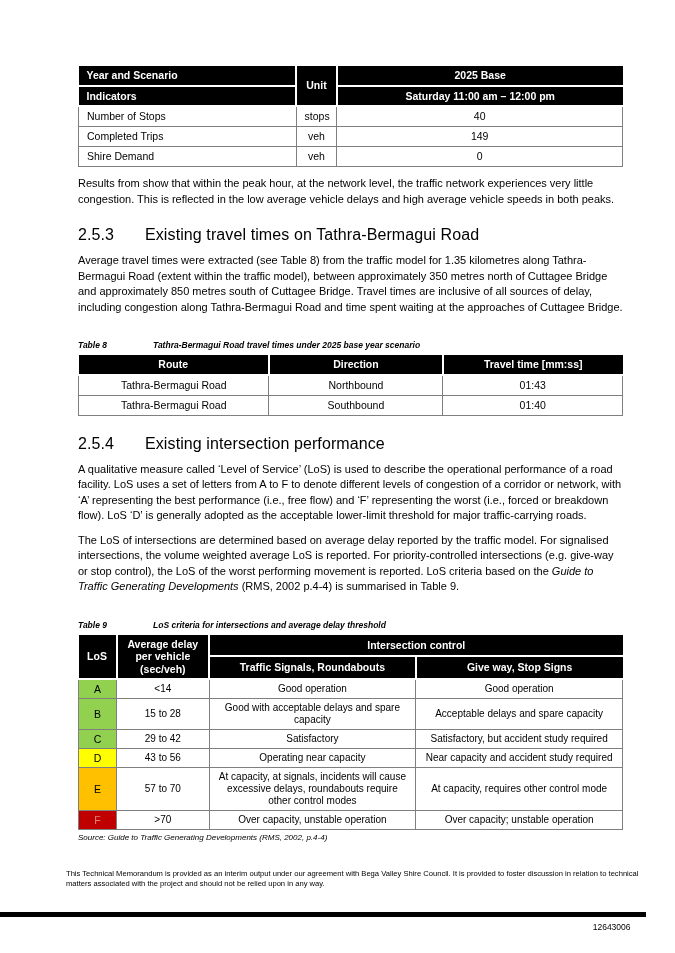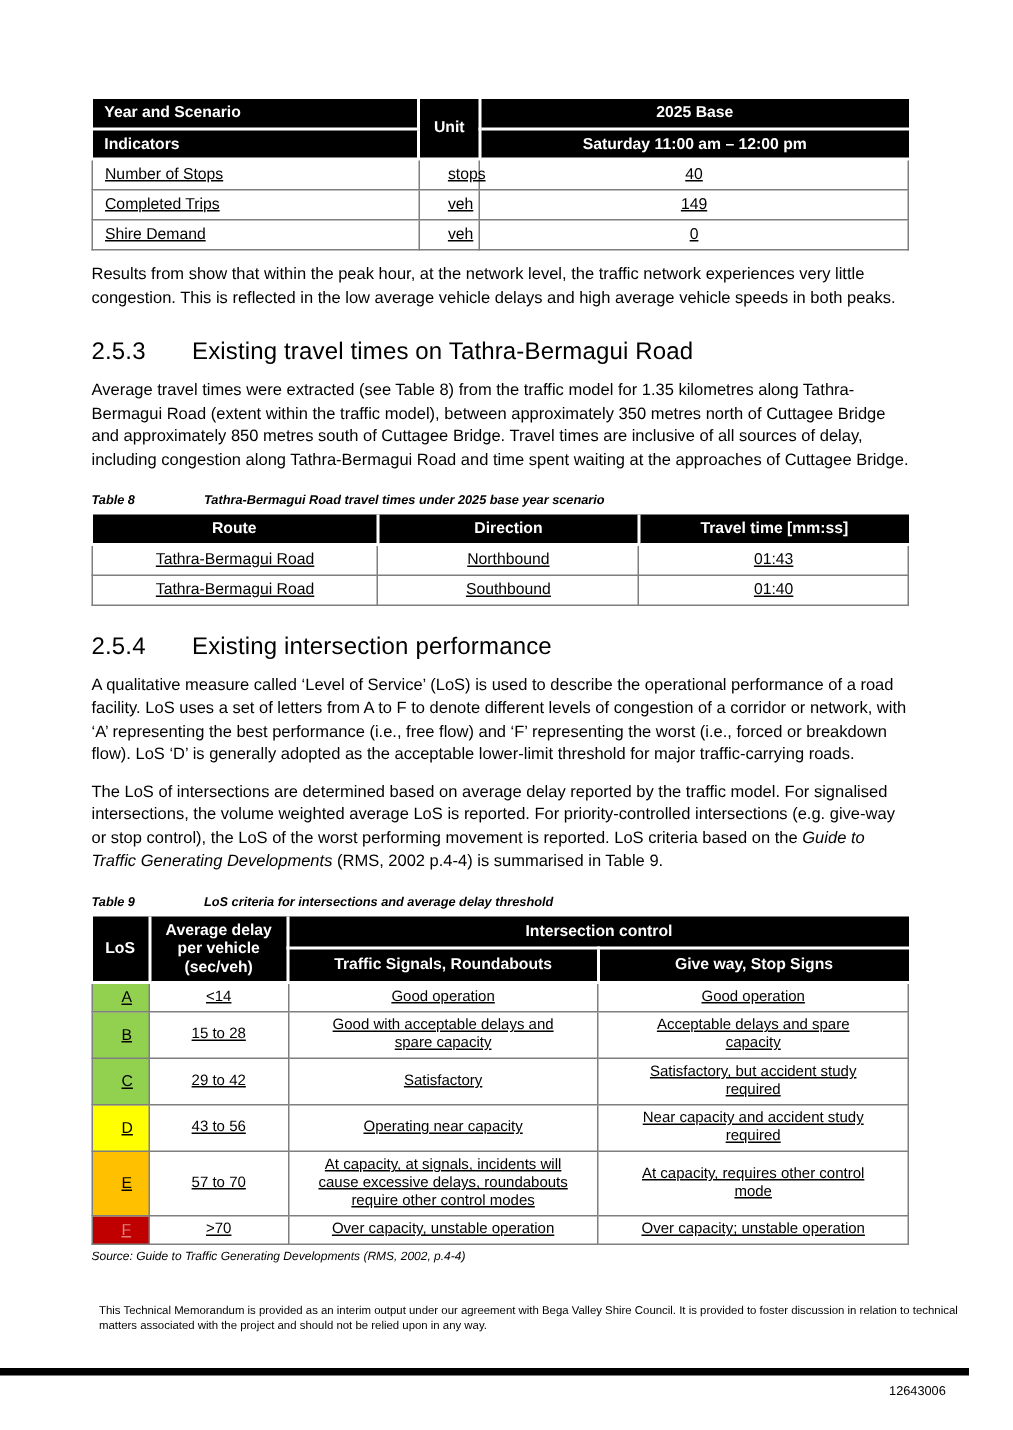--- a/index.html
+++ b/index.html
@@ -1,43 +1,43 @@
 <!DOCTYPE html>
 <html><head>
 <meta charset="utf-8">
 <style>
   html,body { margin:0; padding:0; background:#ffffff; }
   .page {
     position:relative; width:675px; height:953px; background:#ffffff;
     font-family:"Liberation Sans","DejaVu Sans",sans-serif; color:#000;
     overflow:hidden;
   }
-  .content { position:absolute; left:61px; top:66px; width:545px; }
+  .content { position:absolute; left:78px; top:66px; width:545px; }
 
   p.body { font-size:11px; line-height:15.5px; margin:9px 0 0 0; text-align:left; }
   p.first { margin-top:9px; }
 
   h2.section { font-size:16px; font-weight:400; margin:19px 0 0 0; letter-spacing:0.1px; }
   h2.section .num { display:inline-block; width:67px; }
 
   .caption { font-size:8.5px; font-weight:700; font-style:italic; margin:13px 0 5px 0; }
-  .caption .lbl { display:inline-block; width:75px; font-style:italic; }
+  .caption .lbl { display:inline-block; width:75px; font-style:italic;margin-top:12px; }
 
   table { border-collapse:collapse; width:100%; table-layout:fixed; margin:0; }
   th {
     background:#000; color:#fff; font-weight:700; font-size:10.5px;
     padding:3px 5px; border:2px solid #fff; text-align:center; vertical-align:middle;
     line-height:12.5px;
   }
   thead tr:first-child th { border-top:none; }
   th:first-child { border-left:none; }
   th:last-child { border-right:none; }
   td {
-    border:1px solid #7f7f7f; font-size:10.5px; padding:3px 19px;
-    text-align:center; vertical-align:middle; line-height:13px; background:#fff;text-decoration:underline;
+    border:1px solid #7f7f7f; font-size:10.5px; padding:3px 8px;
+    text-align:center; vertical-align:middle; line-height:13px; background:#fff;
   }
   .t-network th.left, .t-network td.left { text-align:left; padding-left:8px; }
   .t-network td { height:13px; }
 
   .t9 td { font-size:10px; line-height:12px; }
   .t9 td.loscell { font-size:10.5px; }
 
   .source { font-size:8px; font-style:italic; margin:3px 0 0 0; line-height:10px; }
 
   .disclaimer {

